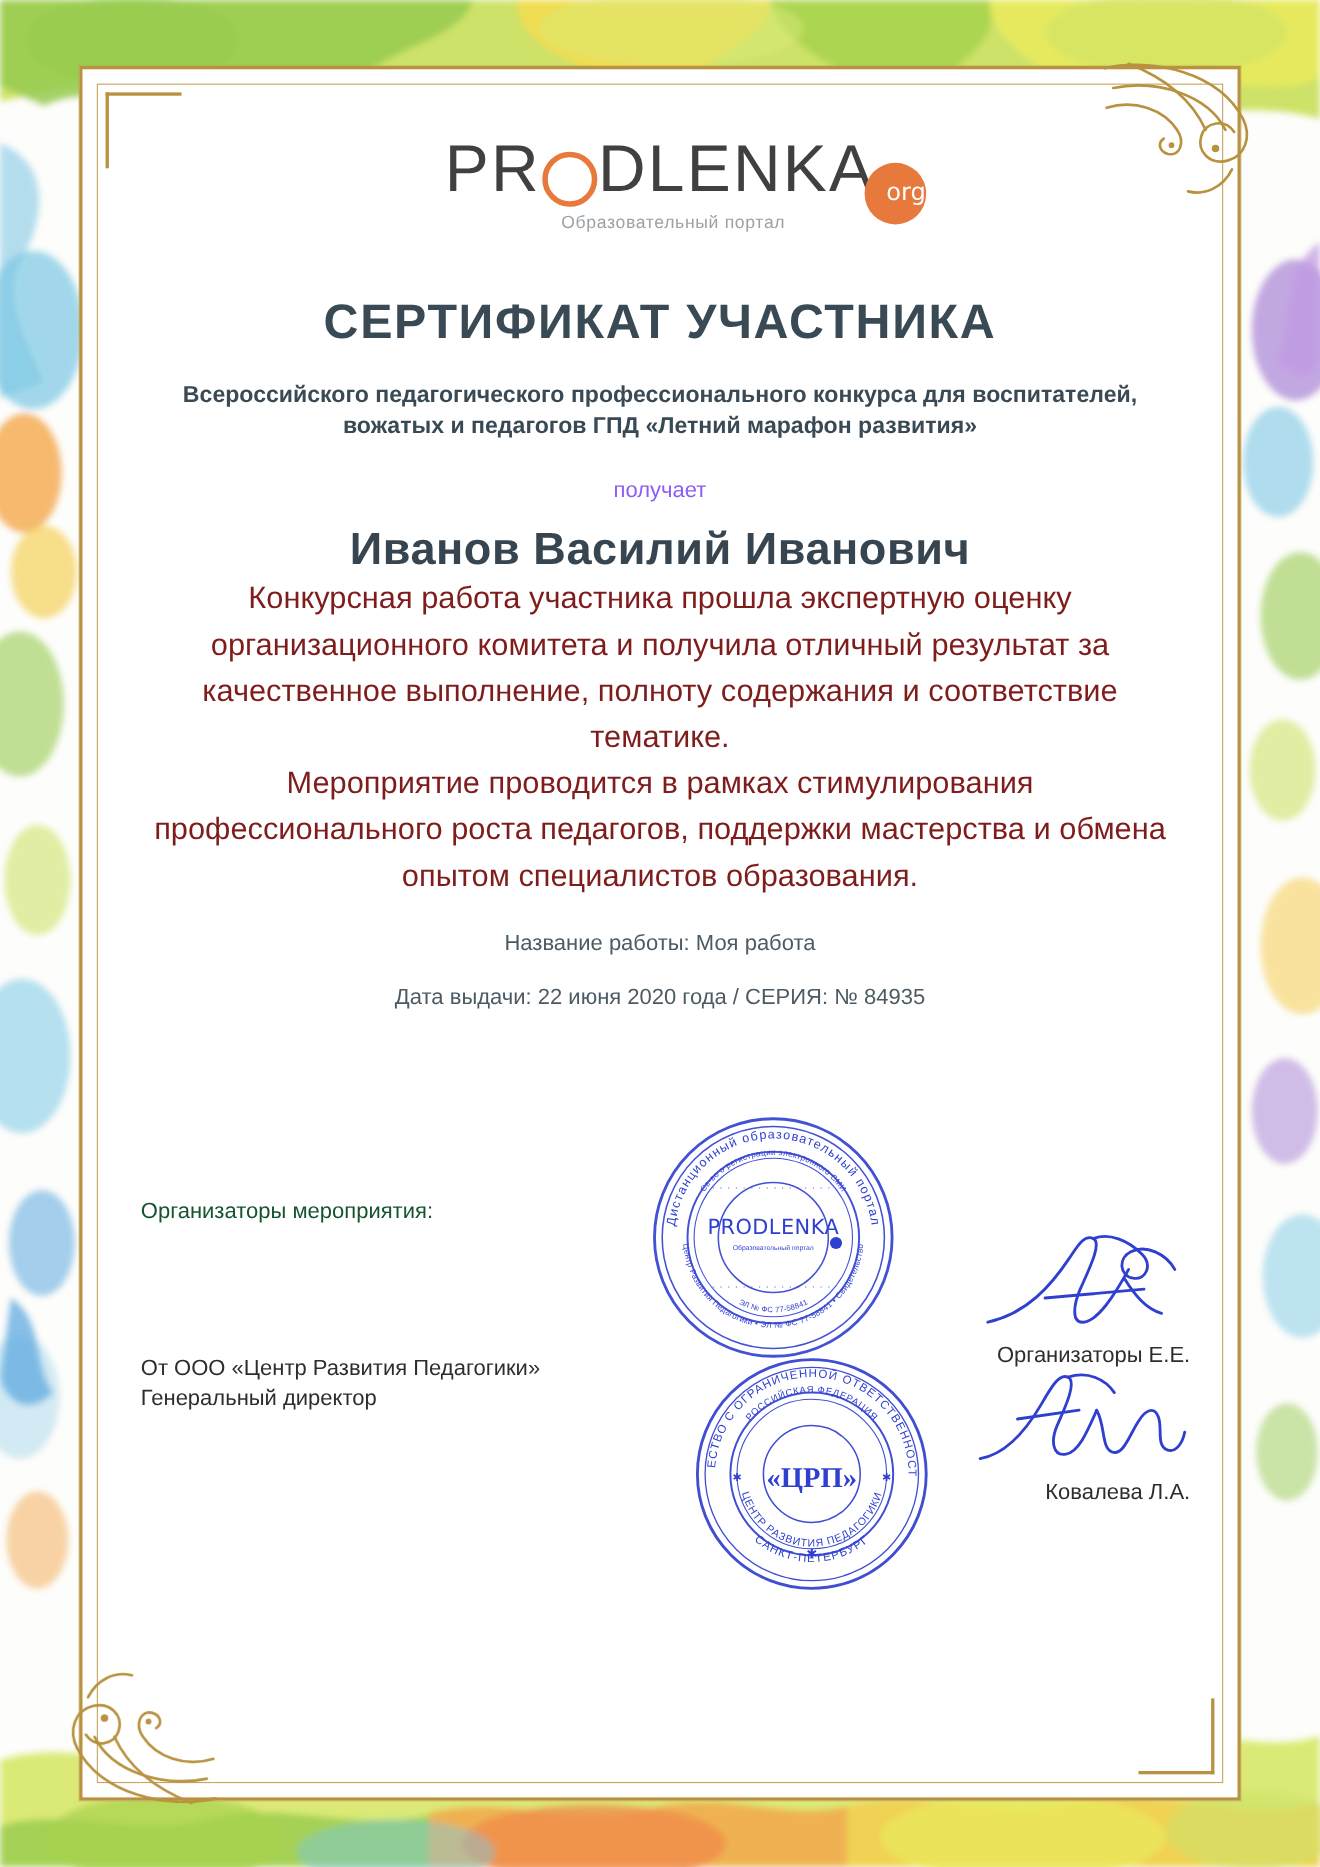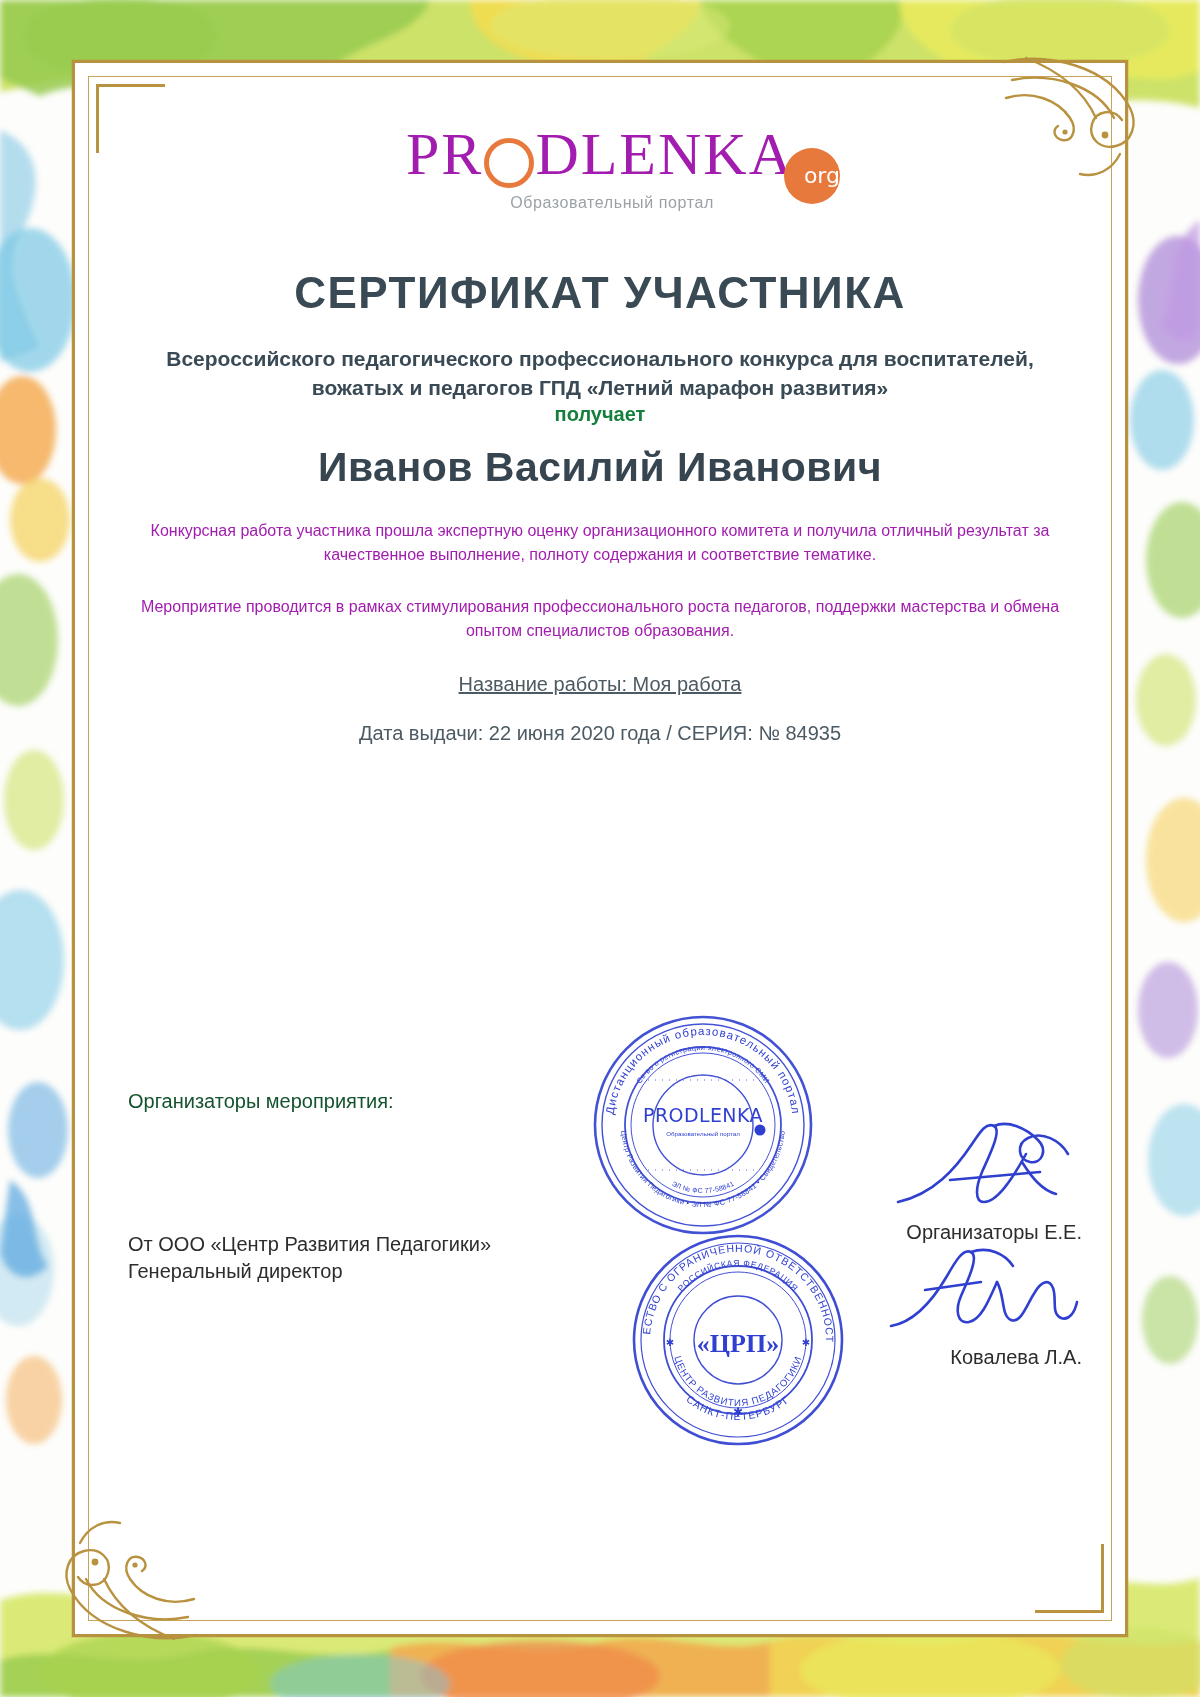--- a/index.html
+++ b/index.html
@@ -55,23 +55,23 @@
     color:#3b4a54;
   }
 
   
   .logo-wrap{
     margin-top:24px;
     display:flex;flex-direction:column;align-items:center;
   }
   .logo-row{position:relative;display:inline-flex;align-items:flex-start;}
   .logo-word{
-    font-family:Liberation Serif, serif;
+    font-family:Liberation Sans, sans-serif;
     font-size:60px;font-weight:400;letter-spacing:2px;
-    color:#a21caf;line-height:1;
+    color:#404040;line-height:1;
     white-space:nowrap;
   }
   .logo-o{
     display:inline-block;width:40px;height:40px;
     border:5px solid #e8793c;border-radius:50%;
     vertical-align:-2px;margin:0 1px;
     position:relative;top:14px;
   }
   .logo-badge{
     position:absolute;right:-46px;bottom:-20px;
@@ -91,35 +91,34 @@
     font-size:44px;font-weight:bold;letter-spacing:1.5px;
     color:#394a55;
   }
   .cert-subtitle{
     margin-top:26px;
     font-size:21px;font-weight:bold;line-height:1.4;
     color:#394a55;
     padding:0 30px;
   }
   .receives{
-    font-size:20px;color:#15803d;font-weight:700;
+    margin-top:32px;font-size:20px;color:#8b5cf6;font-weight:400;
   }
   .recipient{
     margin-top:18px;
     font-size:41px;font-weight:bold;color:#36454f;letter-spacing:.5px;
   }
   .school{
     margin-top:18px;font-size:21px;color:#4c5a63;
   }
   .para{
-    margin-top:28px;
-    font-size:16px;line-height:1.5;color:#a21caf;
+    font-size:28px;line-height:1.5;color:#7f1d1d;
     padding:0 24px;
   }
-  .worktitle{margin-top:30px;font-size:20px;color:#4c5a63;text-decoration:underline;}
+  .worktitle{margin-top:30px;font-size:20px;color:#4c5a63;}
   .issue{margin-top:26px;font-size:20px;color:#4c5a63;}
 
   
   .footer{
     position:absolute;left:128px;right:110px;top:1090px;height:330px;
     text-align:left;color:#2d2d2d;
   }
   .org-head{font-size:20px;color:#14532d;}
   .org-block{margin-top:34px;font-size:20px;line-height:1.35;color:#2d2d2d;}
   .org-block2{margin-top:118px;font-size:20px;line-height:1.35;color:#2d2d2d;}

